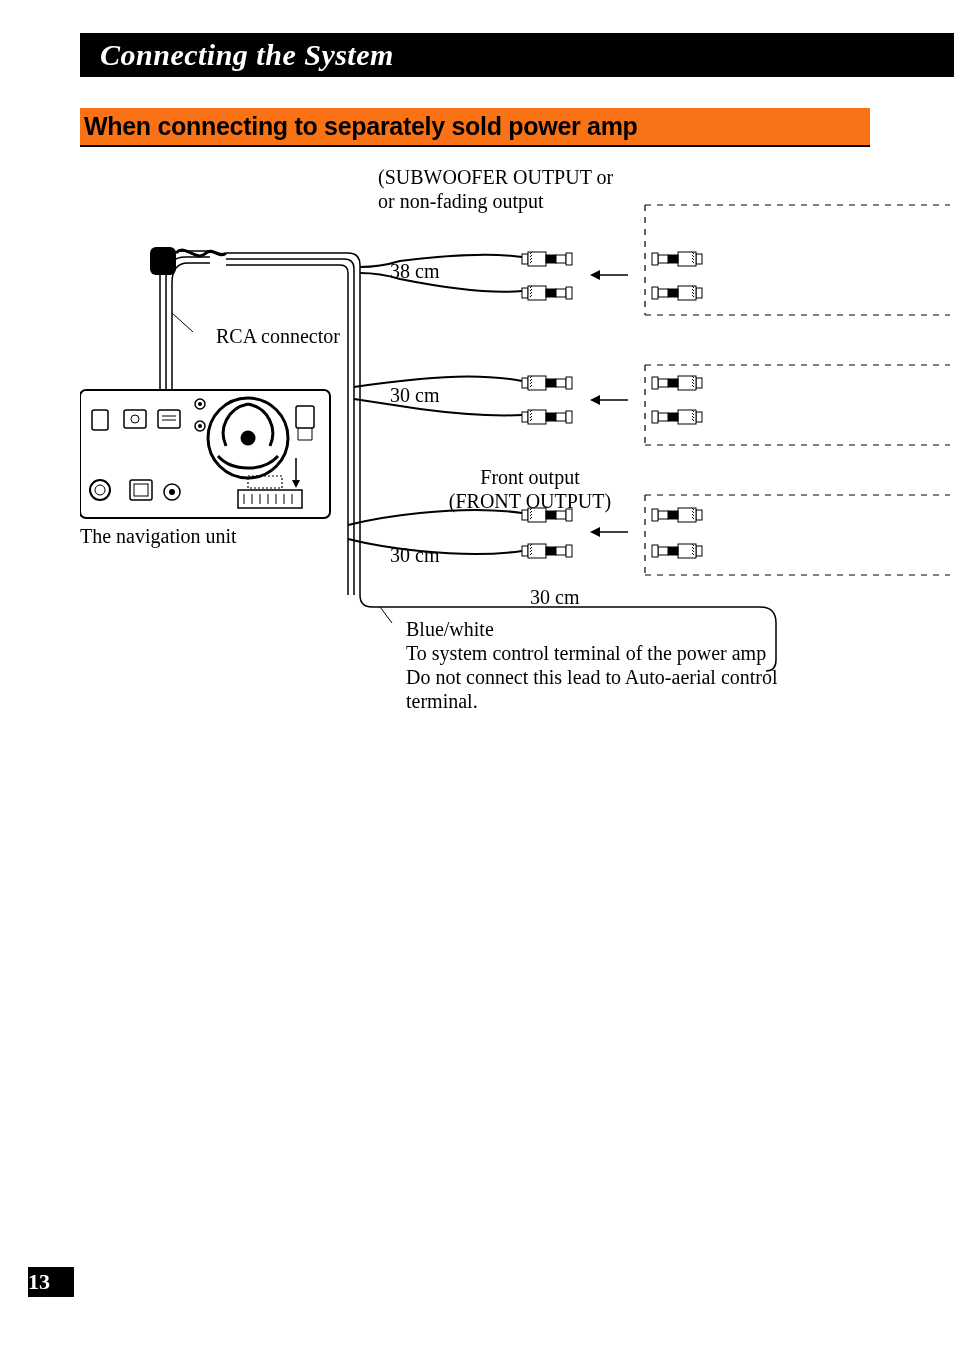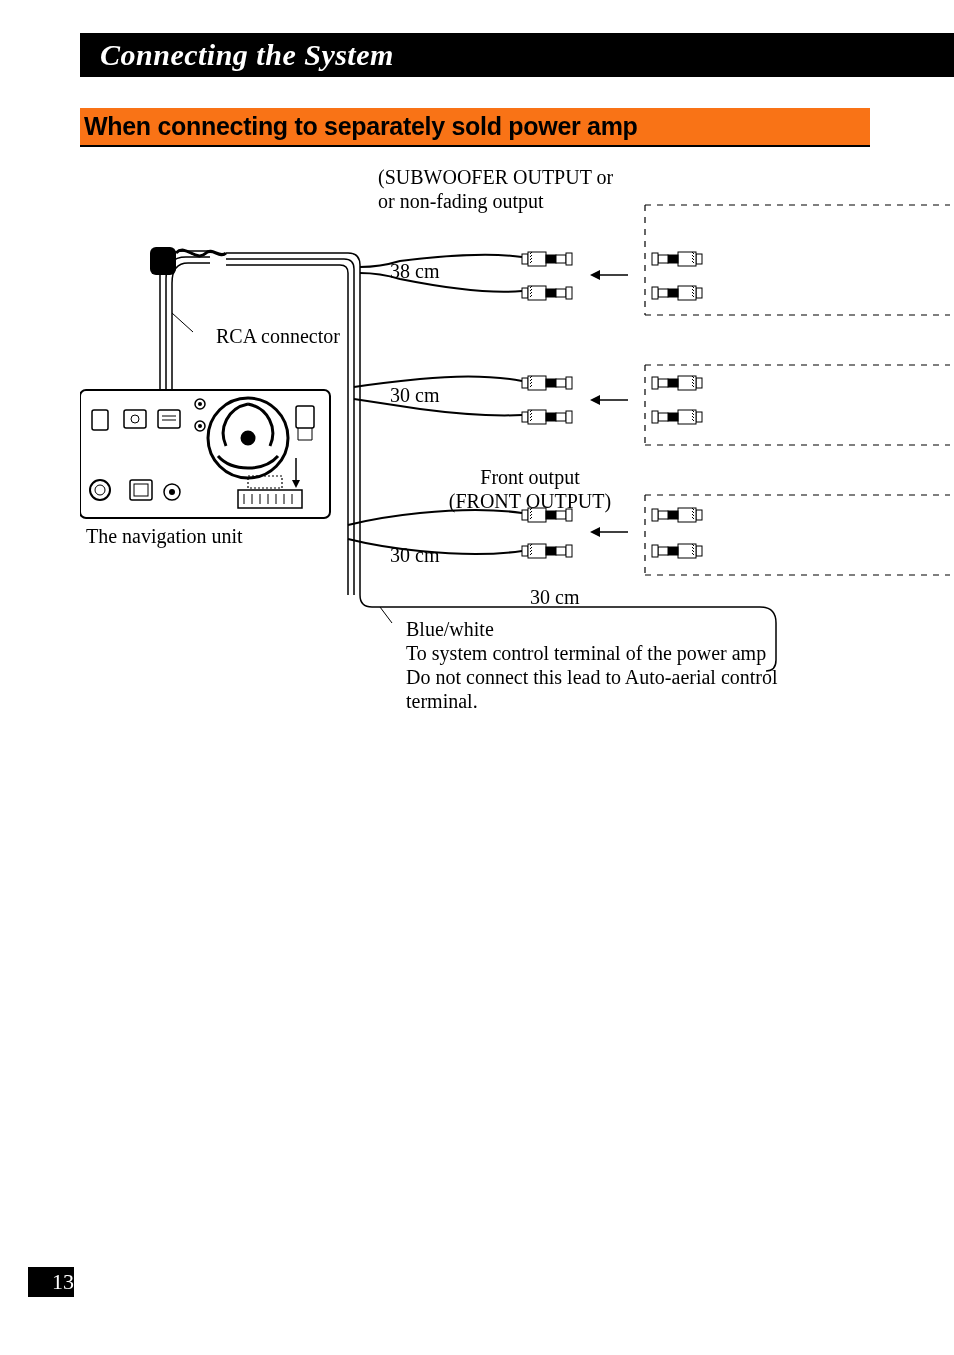--- a/index.html
+++ b/index.html
@@ -45,22 +45,22 @@
     position: absolute;
     font-size: 20px;
     line-height: 1.2;
   }
 
   .page-num {
     position: absolute;
     left: 28px; bottom: 58px;
     width: 46px; height: 30px;
     background: #000; color: #fff;
-    text-align: right;
-    font-weight: normal;
+    text-align: left;
+    font-weight: bold;
     font-family: "Times New Roman", Times, serif;
     font-size: 22px;
     line-height: 30px;
   }
 </style>
 </head>
 <body>
 
 <div class="page">
 
@@ -86,21 +86,21 @@
     <div class="label" style="left:350px; top:310px; text-align:center; width:200px;">
       <div>Front output</div>
       <div>(FRONT OUTPUT)</div>
     </div>
     <div class="label" style="left:310px; top:388px;">30 cm</div>
 
     <div class="label" style="left:450px; top:430px;">30 cm</div>
 
     <div class="label" style="left:109px; top:169px;margin-left:27px;">RCA connector</div>
 
-    <div class="label" style="left:0px; top:369px;margin-left:6px;">The navigation unit</div>
+    <div class="label" style="left:0px; top:369px;">The navigation unit</div>
 
     <div class="label" style="left:326px; top:462px;">
       <div>Blue/white</div>
       <div>To system control terminal of the power amp</div>
       <div>Do not connect this lead to Auto-aerial control</div>
       <div>terminal.</div>
     </div>
 
     <svg width="870" height="580" viewBox="0 0 870 580" style="position:absolute;left:0;top:0;" xmlns="http://www.w3.org/2000/svg">
       <defs>

